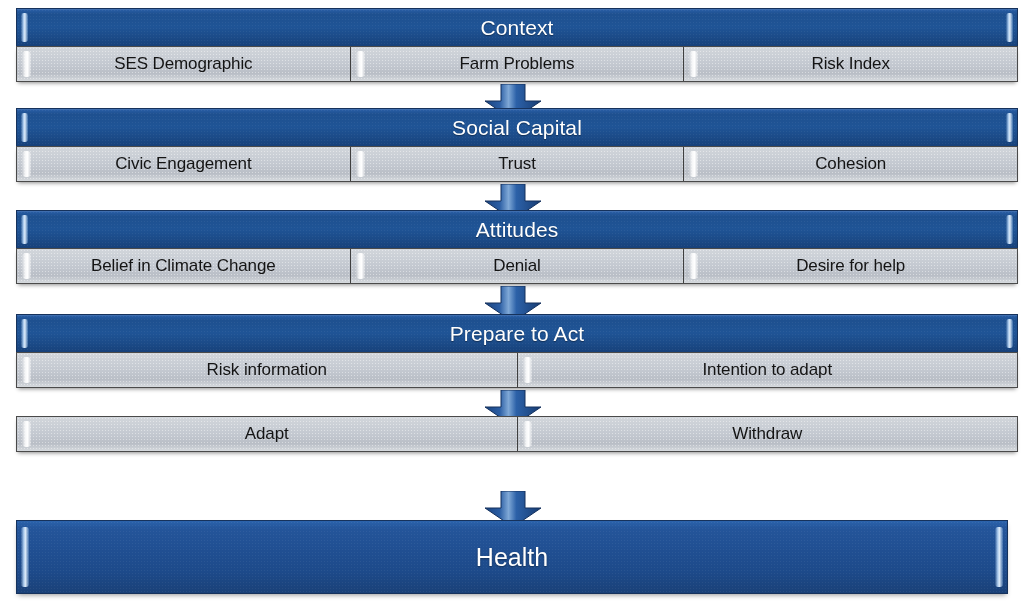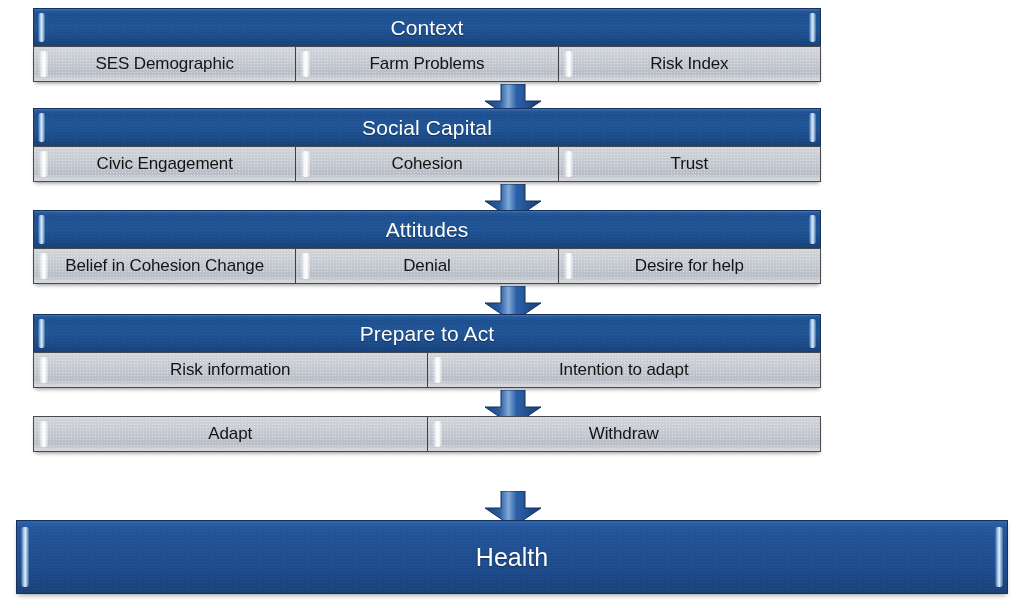--- a/index.html
+++ b/index.html
@@ -18,22 +18,22 @@
   #canvas {
     position: relative;
     width: 1024px;
     height: 608px;
     background: #ffffff;
   }
 
   
   .row-group {
     position: absolute;
-    left: 33px;
-    width: 788px;
+    left: 16px;
+    width: 1002px;
   }
 
   
   .hdr {
     position: relative;
     height: 38px;
     box-sizing: border-box;
     border: 1px solid #16325c;
     border-bottom: none;
     background:
@@ -254,45 +254,45 @@
       <span class="edge-hl right"></span>
       <span class="hdr-label">Social Capital</span>
     </div>
     <div class="sub-strip">
       <div class="sub-cell">
         <span class="cell-hl"></span>
         <span class="cell-label">Civic Engagement</span>
       </div>
       <div class="sub-cell">
         <span class="cell-hl"></span>
+        <span class="cell-label">Trust</span>
+      </div>
+      <div class="sub-cell">
+        <span class="cell-hl"></span>
         <span class="cell-label">Cohesion</span>
-      </div>
-      <div class="sub-cell">
-        <span class="cell-hl"></span>
-        <span class="cell-label">Trust</span>
       </div>
     </div>
   </div>
 
   <div class="arrow" style="top:184px;">
     <svg viewBox="0 0 64 36" preserveAspectRatio="none" aria-hidden="true">
       <polygon points="20,0 44,0 44,17 60,17 32,36 4,17 20,17" fill="url(#agA)" stroke="#14305c" stroke-width="1"></polygon>
     </svg>
   </div>
 
   <div class="row-group" style="top:210px;">
     <div class="hdr">
       <span class="edge-hl left"></span>
       <span class="edge-hl right"></span>
       <span class="hdr-label">Attitudes</span>
     </div>
     <div class="sub-strip">
       <div class="sub-cell">
         <span class="cell-hl"></span>
-        <span class="cell-label">Belief in Cohesion Change</span>
+        <span class="cell-label">Belief in Climate Change</span>
       </div>
       <div class="sub-cell">
         <span class="cell-hl"></span>
         <span class="cell-label">Denial</span>
       </div>
       <div class="sub-cell">
         <span class="cell-hl"></span>
         <span class="cell-label">Desire for help</span>
       </div>
     </div>

